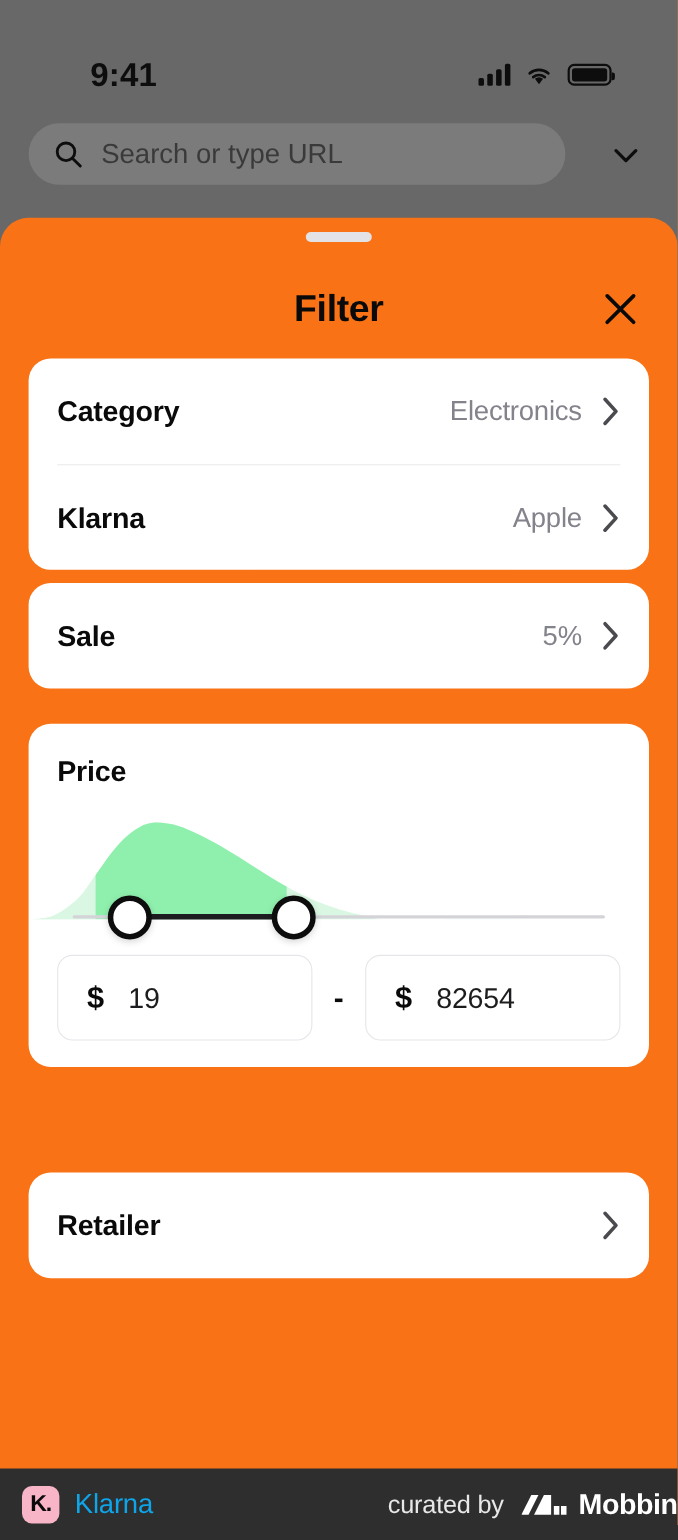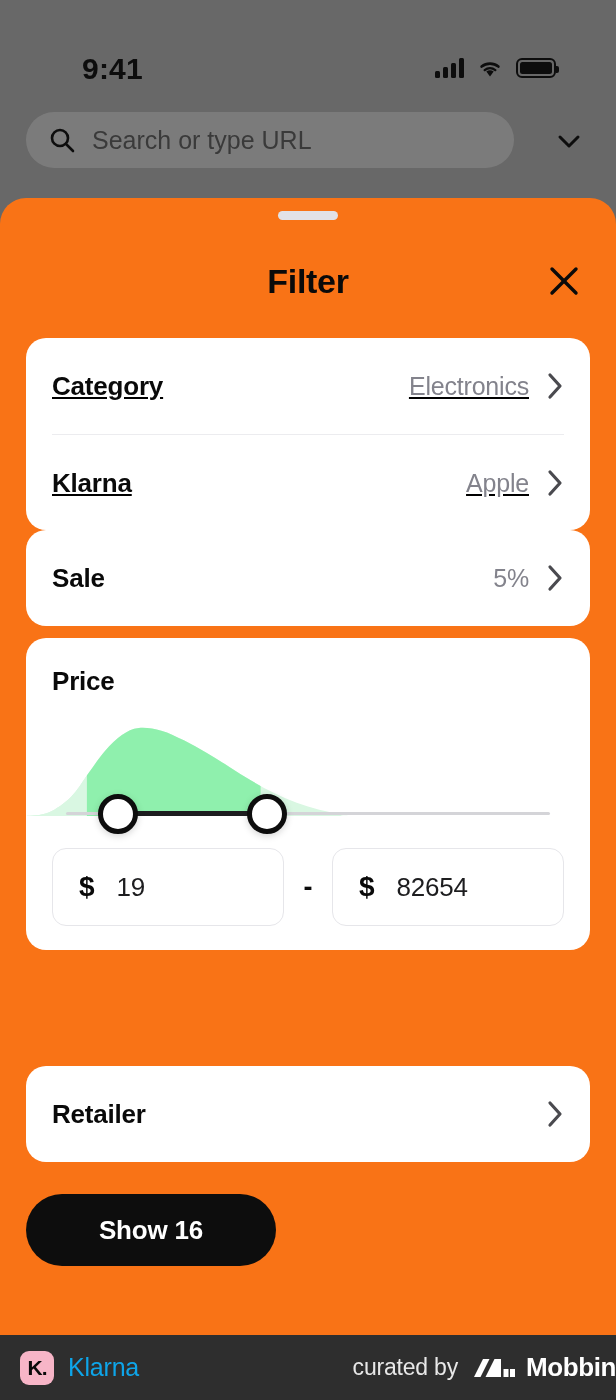--- a/index.html
+++ b/index.html
@@ -247,21 +247,21 @@
   <div id="sheet-header">
     <div id="sheet-title">Filter</div>
     <div id="close-button">
       <svg width="34" height="34" viewBox="0 0 34 34">
         <line x1="5" y1="5" x2="29" y2="29" stroke="#0a0a0a" stroke-width="3.4" stroke-linecap="round"></line>
         <line x1="29" y1="5" x2="5" y2="29" stroke="#0a0a0a" stroke-width="3.4" stroke-linecap="round"></line>
       </svg>
     </div>
   </div>
 
-  <div class="card" style="top:140px; height:192px;text-decoration:underline;">
+  <div class="card" style="top:128px; height:192px;">
     <div class="row">
       <span class="label">Category</span>
       <span class="spacer"></span>
       <span class="value">Electronics</span>
       <svg class="chev" viewBox="0 0 17 28">
         <polyline points="3,3 13,14 3,25" stroke="#4a4a4f" stroke-width="3.2" fill="none" stroke-linecap="round" stroke-linejoin="round"></polyline>
       </svg>
     </div>
     <div class="divider"></div>
     <div class="row">
@@ -278,21 +278,21 @@
     <div class="row">
       <span class="label">Sale</span>
       <span class="spacer"></span>
       <span class="value">5%</span>
       <svg class="chev" viewBox="0 0 17 28">
         <polyline points="3,3 13,14 3,25" stroke="#4a4a4f" stroke-width="3.2" fill="none" stroke-linecap="round" stroke-linejoin="round"></polyline>
       </svg>
     </div>
   </div>
 
-  <div class="card" id="price-card" style="top:440px;">
+  <div class="card" id="price-card" style="top:460px;">
     <div id="price-title">Price</div>
 
     <div id="price-slider">
       <svg id="hist-svg" viewBox="0 0 564 92" preserveAspectRatio="none">
         <defs>
           <clipPath id="clipDim">
               <rect x="0" y="0" width="60.91" height="92"></rect>
             </clipPath>
           <clipPath id="clipSel">
               <rect x="60.91" y="0" width="173.71" height="92"></rect>
@@ -334,21 +334,20 @@
       <span class="label">Retailer</span>
       <span class="spacer"></span>
       <span class="value"></span>
       <svg class="chev" viewBox="0 0 17 28">
         <polyline points="3,3 13,14 3,25" stroke="#4a4a4f" stroke-width="3.2" fill="none" stroke-linecap="round" stroke-linejoin="round"></polyline>
       </svg>
     </div>
   </div>
 
   <div id="sheet-actions">
-    <button id="show-results-button">Show 16</button>
   </div>
 
   <div id="home-indicator"></div>
 </div>
 
 <div id="mobbin-bar">
   <div id="app-badge">K.</div>
   <div id="app-name">Klarna</div>
   <div id="curated-by">curated by</div>
   <svg id="mobbin-logo-mark" viewBox="0 0 42 22">

